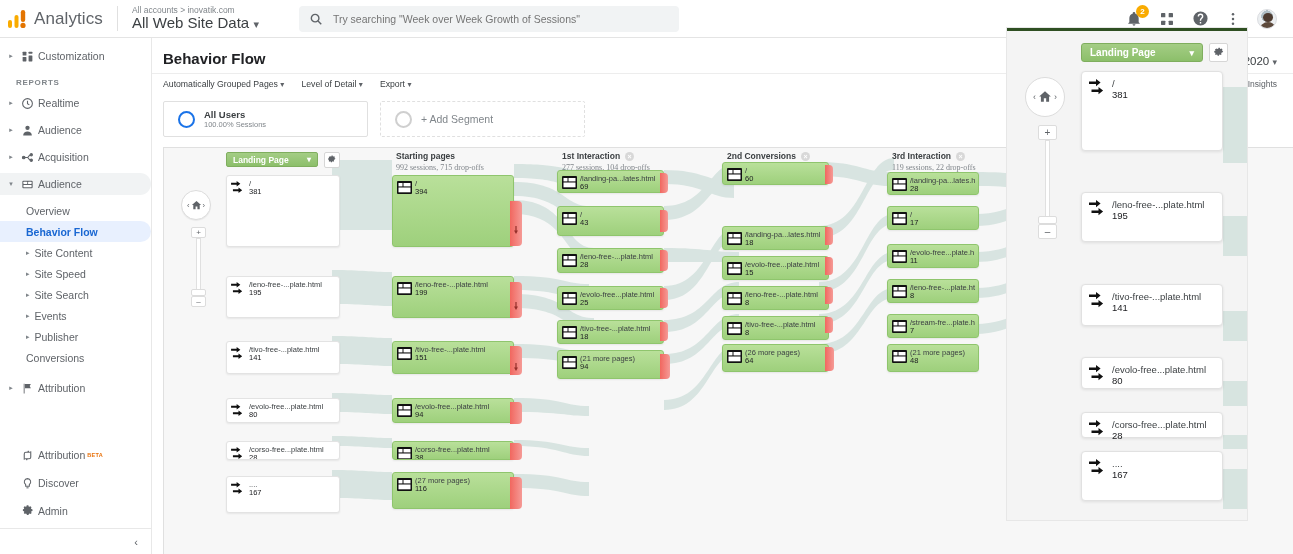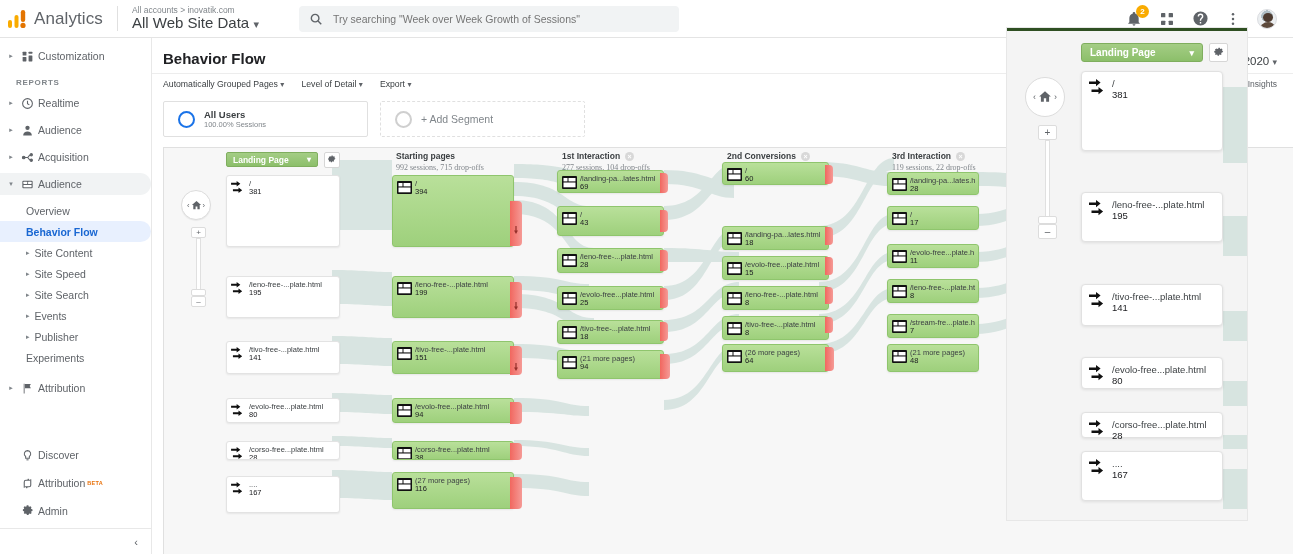--- a/index.html
+++ b/index.html
@@ -322,55 +322,55 @@
     </div>
     <div class="subitem">
       <span class="sarrow">▸</span>
       <span>Events</span>
     </div>
     <div class="subitem">
       <span class="sarrow">▸</span>
       <span>Publisher</span>
     </div>
     <div class="subitem">
-      <span>Experiments</span>
+      <span>Conversions</span>
     </div>
 
     <div class="navitem" style="margin-top:9px">
       <span class="arrow">▸</span>
       <span class="nicon">
         <svg viewBox="0 0 24 24" width="13" height="13" fill="currentColor">
             <path d="M5 3h1.6v18H5z"></path>
             <path d="M7.4 3.6h10.8l-2.2 4 2.2 4H7.4z"></path>
           </svg>
       </span>
       <span>Attribution</span>
     </div>
   </div>
 
   <div class="sidefoot">
     <div class="navitem">
       <span class="arrow"></span>
       <span class="nicon">
+        <svg viewBox="0 0 24 24" width="13" height="13" fill="none" stroke="currentColor" stroke-width="2">
+            <path d="M6 20V9a3 3 0 013-3h6l-2.5-2.5M18 4v11a3 3 0 01-3 3H9l2.5 2.5"></path>
+          </svg>
+      </span>
+      <span>Attribution</span>
+      <span class="beta">BETA</span>
+    </div>
+    <div class="navitem">
+      <span class="arrow"></span>
+      <span class="nicon">
         <svg viewBox="0 0 24 24" width="13" height="13" fill="none" stroke="currentColor" stroke-width="1.9">
             <path d="M12 3a6 6 0 00-3.4 10.9V17h6.8v-3.1A6 6 0 0012 3z"></path>
             <path d="M10 20h4"></path>
           </svg>
       </span>
       <span>Discover</span>
-    </div>
-    <div class="navitem">
-      <span class="arrow"></span>
-      <span class="nicon">
-        <svg viewBox="0 0 24 24" width="13" height="13" fill="none" stroke="currentColor" stroke-width="2">
-            <path d="M6 20V9a3 3 0 013-3h6l-2.5-2.5M18 4v11a3 3 0 01-3 3H9l2.5 2.5"></path>
-          </svg>
-      </span>
-      <span>Attribution</span>
-      <span class="beta">BETA</span>
     </div>
     <div class="navitem">
       <span class="arrow"></span>
       <span class="nicon">
         <svg viewBox="0 0 24 24" width="13" height="13" fill="currentColor">
             <path d="M12 8.2A3.8 3.8 0 1012 15.8 3.8 3.8 0 0012 8.2zm9-.2l-2-.5-.6-1.5 1-1.8-2-2-1.8 1-1.5-.6-.5-2h-3l-.5 2-1.5.6-1.8-1-2 2 1 1.8L5.5 7.5 3.5 8v3l2 .5.6 1.5-1 1.8 2 2 1.8-1 1.5.6.5 2h3l.5-2 1.5-.6 1.8 1 2-2-1-1.8.6-1.5 2-.5z"></path>
           </svg>
       </span>
       <span>Admin</span>
     </div>

